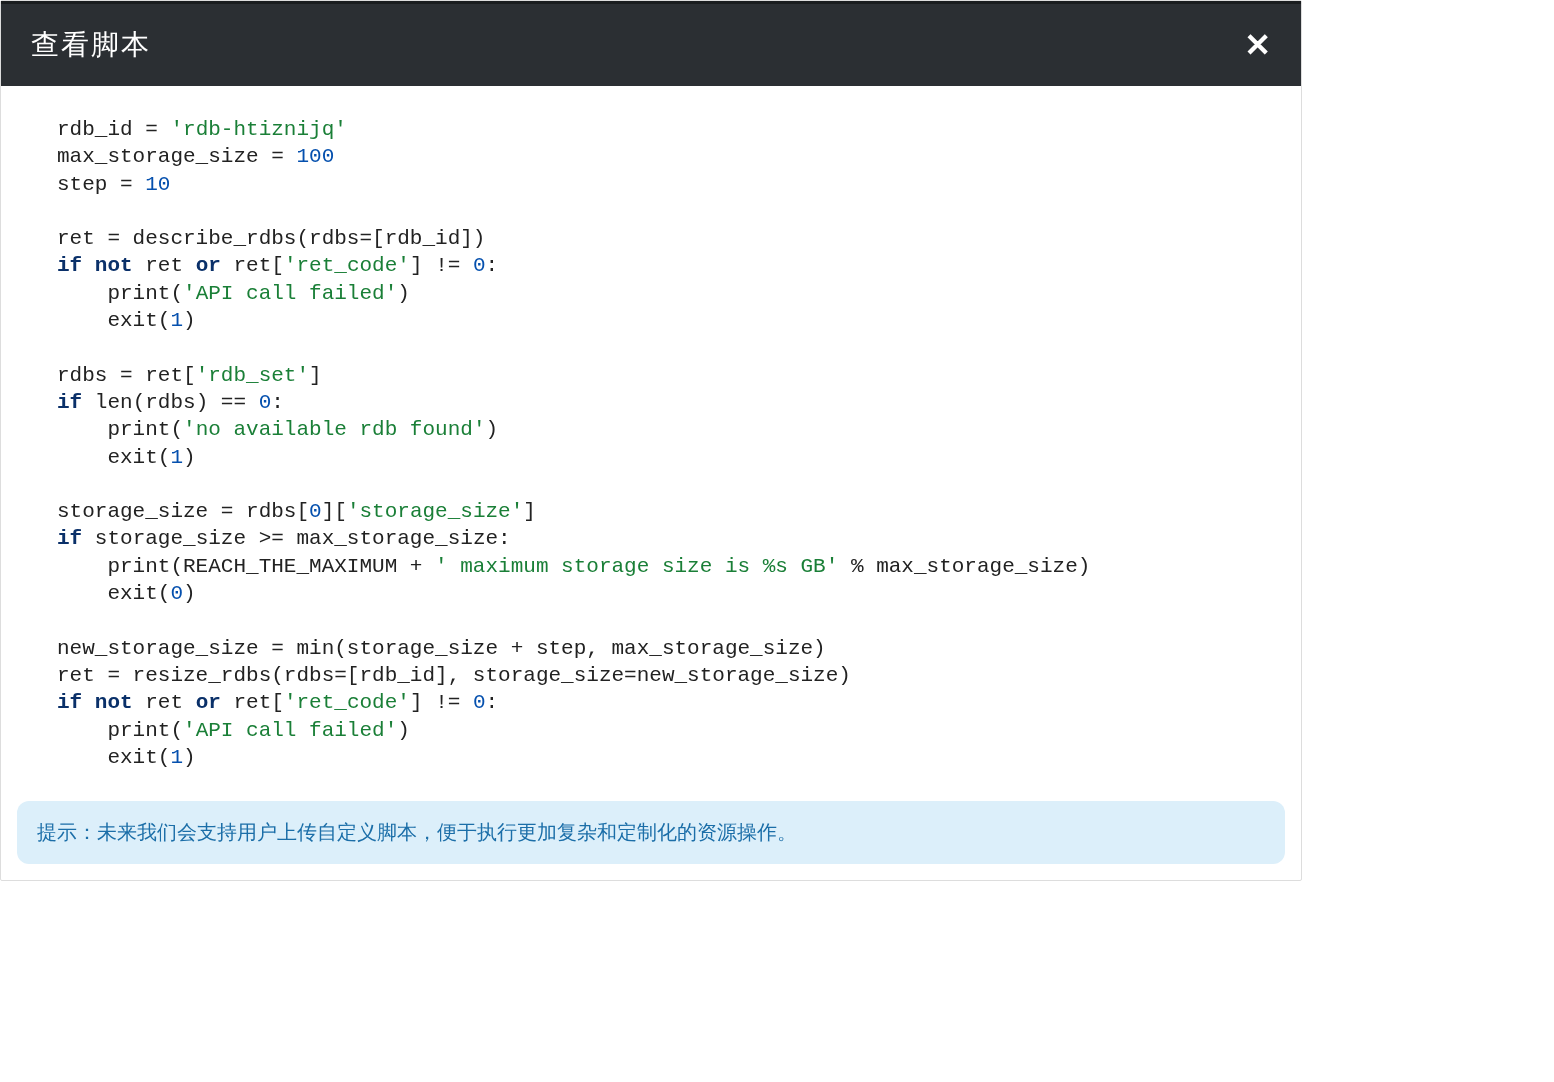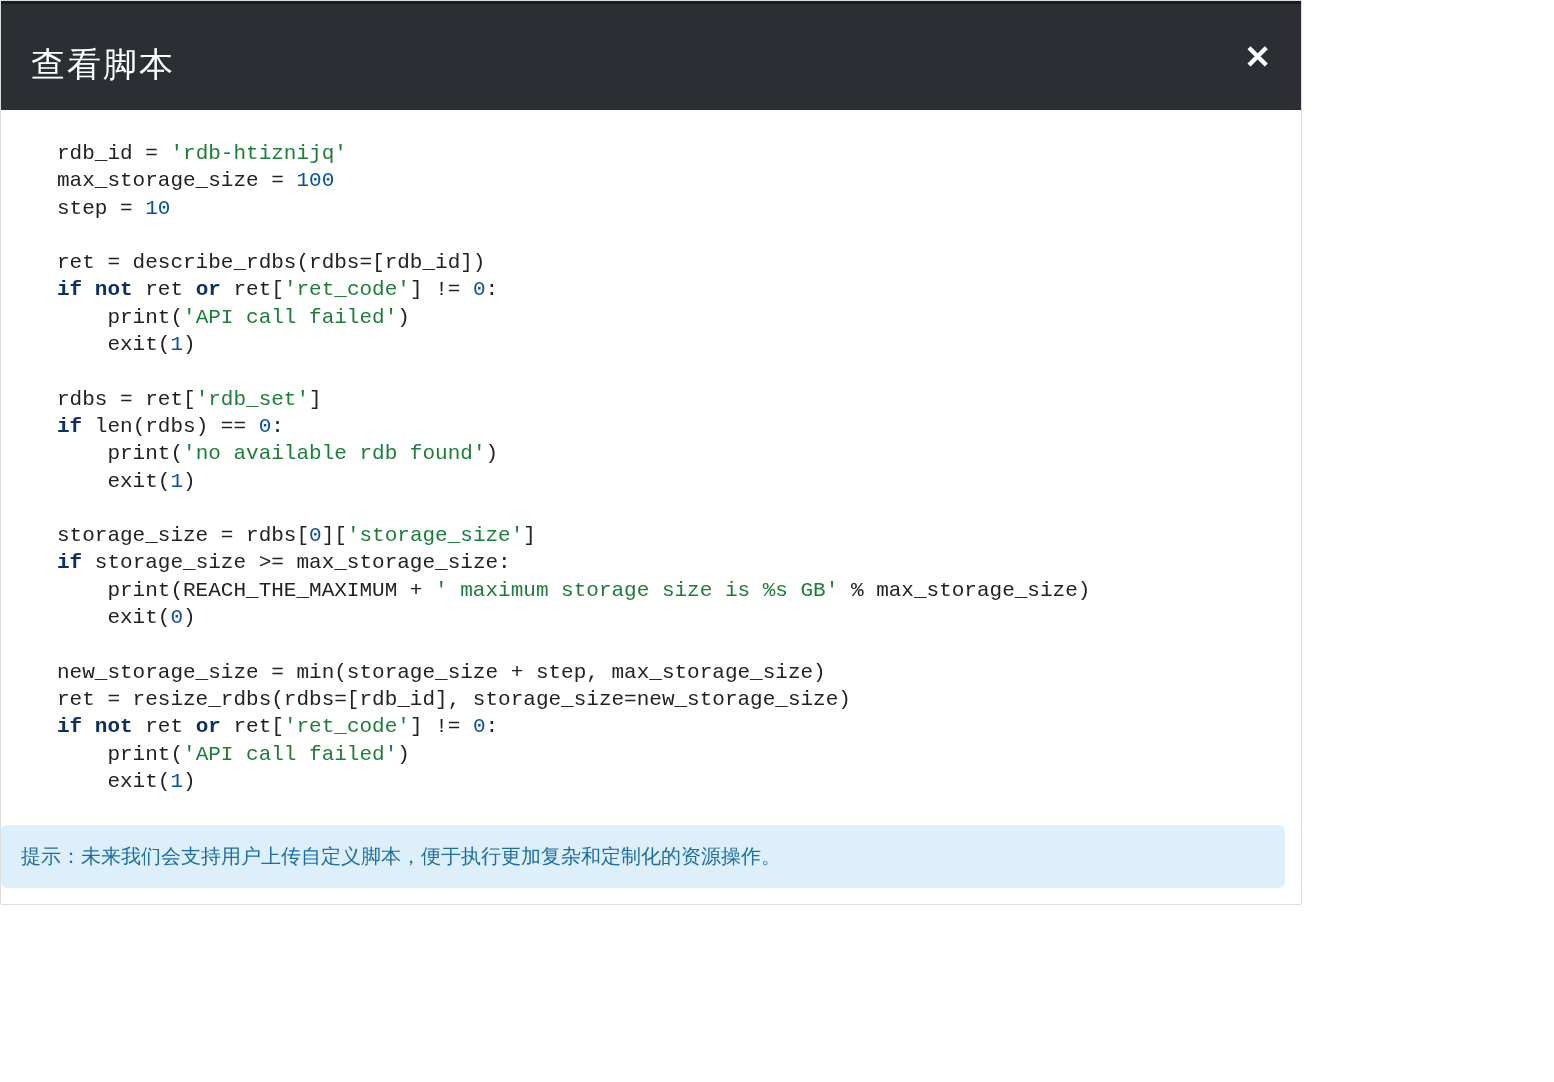--- a/index.html
+++ b/index.html
@@ -21,24 +21,23 @@
   .modal-header {
     background: #2b2f33;
     color: #fff;
     padding: 22px 30px;
     display: flex;
     align-items: center;
     justify-content: space-between;
     border-top: 3px solid #1a1d1f;
   }
   .modal-title {
-    font-size: 34px;
+    font-size: 28px;
     font-weight: 500;
     letter-spacing: 2px;
-    margin-top: 16px;
   }
   .close-btn {
     color: #fff;
     font-size: 32px;
     font-weight: bold;
     cursor: pointer;
     line-height: 1;
     user-select: none;
   }
   .modal-body {
@@ -48,26 +47,26 @@
     font-family: "SFMono-Regular", Menlo, Monaco, Consolas, "Liberation Mono", "Courier New", monospace;
     font-size: 21px;
     line-height: 1.3;
     white-space: pre;
     color: #222;
   }
   .s  { color: #1a7f37; }   
   .n  { color: #0550ae; }   
   .k  { color: #0a3069; font-weight: 600; } 
   .hint-box {
-    margin: 10px 16px 16px 0;
+    margin: 10px 16px 16px 16px;
     background: #dceffa;
     color: #1b6ea8;
     padding: 18px 20px;
     font-size: 20px;
-    border-radius: 6px;
+    border-radius: 12px;
   }
   .hint-prefix { font-weight: 500; }
 </style>
 </head>
 <body>
 
 <div class="modal">
 
   <div class="modal-header">
     <span class="modal-title">查看脚本</span>

